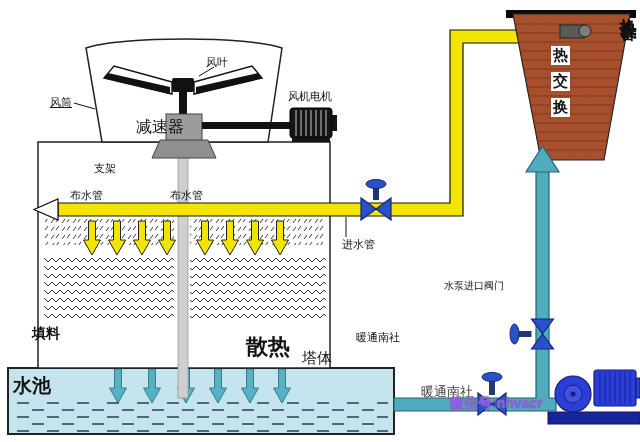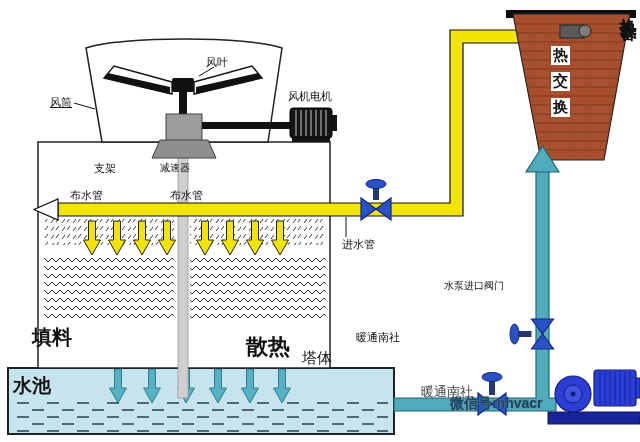--- a/index.html
+++ b/index.html
@@ -7,21 +7,21 @@
     position:relative;width:640px;height:440px;background:#fff;overflow:hidden;
     font-family:"Liberation Sans","DejaVu Sans",sans-serif;
   }
   #canvas svg{position:absolute;left:0;top:0;}
   .lbl{position:absolute;color:#111;white-space:nowrap;line-height:1.1;}
   .lbl.b{font-weight:bold;}
   .chip-col{position:absolute;display:flex;flex-direction:column;gap:7px;}
   .chip{background:#fff;padding:0 2px;font-weight:bold;font-size:15px;color:#111;text-align:center;}
   .vert{writing-mode:vertical-rl;text-orientation:upright;letter-spacing:2px;}
   .wm1{color:#404040;padding-left:37px;}
-  .wm2{color:#0c4a6e;font-weight:bold;text-shadow:0 0 2px #7a7a7a, 0 0 1px #7a7a7a;}
+  .wm2{color:#8b5cf6;font-weight:bold;text-shadow:0 0 2px #7a7a7a, 0 0 1px #7a7a7a;}
 </style>
 </head>
 <body>
 
 <div id="canvas">
 
 <svg width="640" height="442" viewBox="0 0 640 442">
   <defs>
     <pattern id="zig" width="16" height="8" patternUnits="userSpaceOnUse">
       <path d="M0,6 L4,2 L8,6 L12,2 L16,6" fill="none" stroke="#333" stroke-width="1"></path>
@@ -147,26 +147,26 @@
   <g transform="translate(492,404)">
     <rect x="-3" y="-26" width="6" height="17" fill="#26366e"></rect>
     <ellipse cx="0" cy="-27" rx="10" ry="4.5" fill="#2a52c8" stroke="#12287a" stroke-width="1"></ellipse>
     <path d="M-14,-11 L-14,11 L0,0 L14,11 L14,-11 L0,0 Z" fill="#2a52c8" stroke="#12287a" stroke-width="1.2"></path>
   </g>
 </svg>
 
 <div class="lbl" style="left:206px;top:56px;font-size:11px;">风叶</div>
 <div class="lbl" style="left:50px;top:96px;font-size:11px;text-decoration:underline;">风筒</div>
 <div class="lbl" style="left:288px;top:90px;font-size:11px;">风机电机</div>
-<div class="lbl" style="left:160px;top:118px;font-size:10px;margin-top:44px;">减速器</div>
+<div class="lbl" style="left:136px;top:118px;font-size:16px;">减速器</div>
 <div class="lbl" style="left:64px;top:162px;font-size:11px;margin-left:30px;">支架</div>
 <div class="lbl" style="left:70px;top:189px;font-size:11px;">布水管</div>
 <div class="lbl" style="left:170px;top:189px;font-size:11px;">布水管</div>
 <div class="lbl" style="left:342px;top:238px;font-size:11px;">进水管</div>
-<div class="lbl b" style="left:32px;top:326px;font-size:20px;">填料</div>
+<div class="lbl b" style="left:32px;top:326px;font-size:14px;">填料</div>
 <div class="lbl b" style="left:246px;top:335px;font-size:22px;">散热</div>
 <div class="lbl" style="left:302px;top:350px;font-size:15px;">塔体</div>
 <div class="lbl b" style="left:13px;top:376px;font-size:19px;">水池</div>
 <div class="lbl" style="left:356px;top:331px;font-size:11px;">暖通南社</div>
 <div class="lbl" style="left:444px;top:280px;font-size:10px;">水泵进口阀门</div>
 
 <div class="chip-col" style="left:551px;top:46px;">
   <span class="chip">热</span>
   <span class="chip">交</span>
   <span class="chip">换</span>

